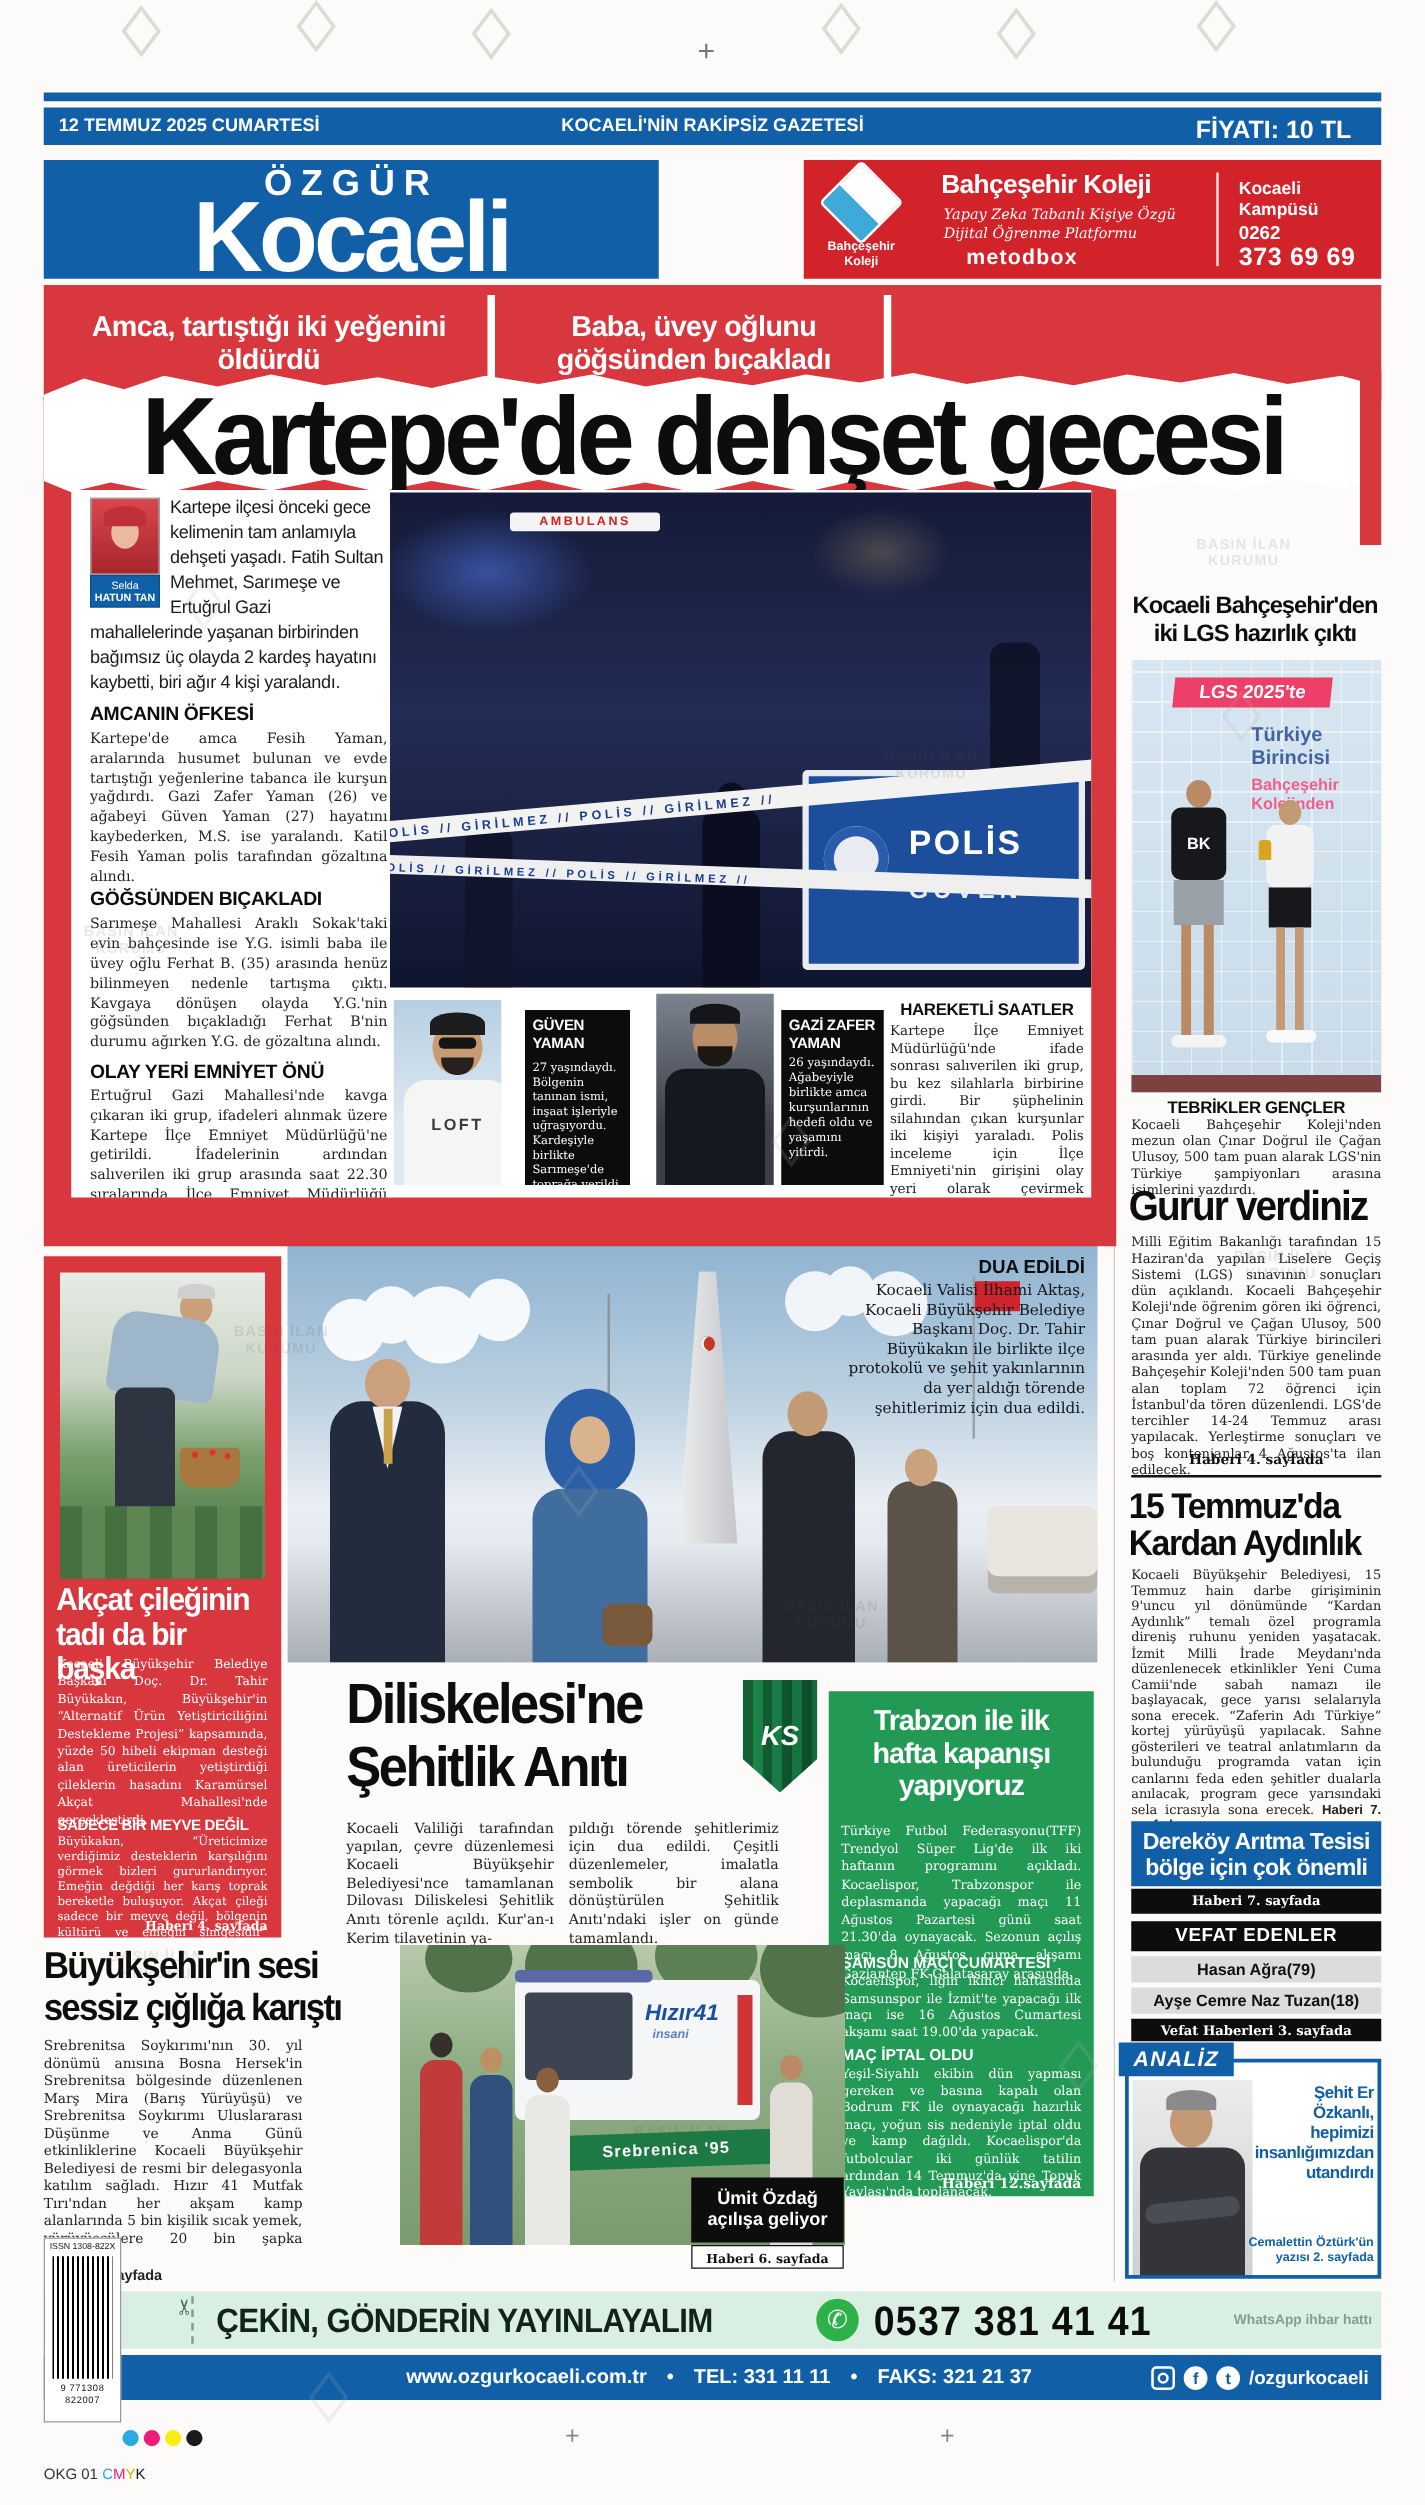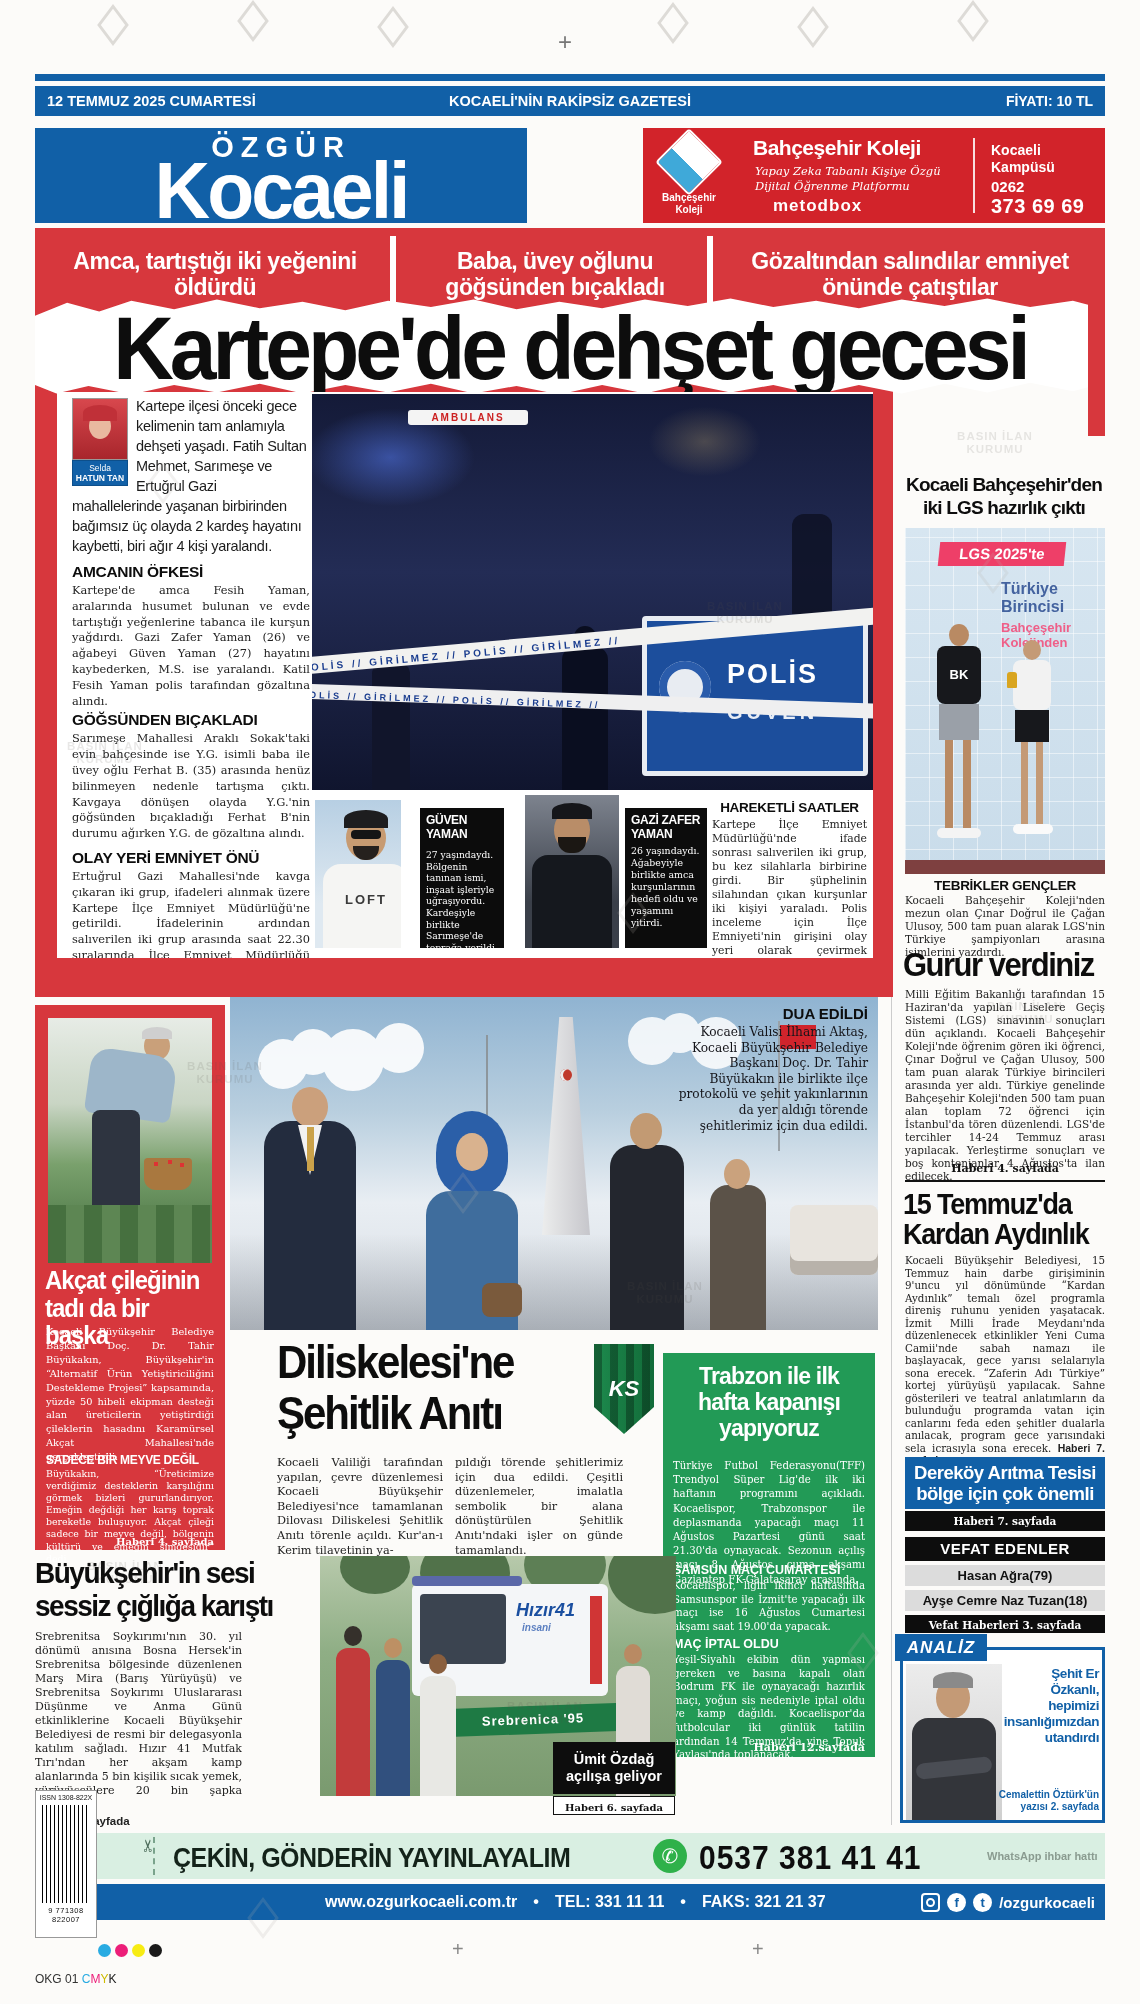--- a/index.html
+++ b/index.html
@@ -31,21 +31,21 @@
 <body>
 
 <div id="canvas">
 
   <div class="abs" style="left:558px;top:28px;font-size:24px;color:#777">+</div>
 
   <div class="abs" style="left:35px;top:74px;width:1070px;height:7px;background:#1160a7"></div>
   <div class="abs" style="left:35px;top:86px;width:1070px;height:30px;background:#1160a7">
     <div class="abs b w" style="left:12px;top:7px;font-size:14.5px">12 TEMMUZ 2025 CUMARTESİ</div>
     <div class="abs b w ctr" style="left:300px;top:7px;width:470px;font-size:14.5px">KOCAELİ'NİN RAKİPSİZ GAZETESİ</div>
-    <div class="abs b w rt" style="right:12px;top:7px;font-size:14px">FİYATI: 10 TL</div>
+    <div class="abs b w rt" style="right:24px;top:7px;font-size:20px">FİYATI: 10 TL</div>
   </div>
 
   <div class="abs" style="left:35px;top:128px;width:492px;height:95px;background:#1160a7;overflow:hidden">
     <div class="abs b w ctr" style="left:0;top:3px;width:100%;font-size:29px;letter-spacing:7px">ÖZGÜR</div>
     <div class="abs b w ctr" style="left:0;top:24px;width:100%;font-size:77px;line-height:72px;letter-spacing:-3px;transform:scaleY(1.04);transform-origin:top">Kocaeli</div>
   </div>
 
   <div class="abs" style="left:643px;top:128px;width:462px;height:95px;background:#d2232a;overflow:hidden">
     <div class="abs" style="left:22px;top:10px;width:44px;height:44px;background:linear-gradient(180deg,#fff 55%,#3fa9d9 55%);border:2px solid #fff;transform:rotate(45deg);border-radius:4px"></div>
     <div class="abs b w ctr" style="left:4px;top:64px;width:84px;font-size:10px">Bahçeşehir</div>
@@ -59,21 +59,20 @@
     <div class="abs b w" style="left:348px;top:31px;font-size:14px">Kampüsü</div>
     <div class="abs b w" style="left:348px;top:50px;font-size:15px">0262</div>
     <div class="abs b w" style="left:348px;top:67px;font-size:20px;letter-spacing:.5px">373 69 69</div>
   </div>
 
   <div class="abs" style="left:35px;top:228px;width:1070px;height:92px;background:#d7373d;z-index:1">
     <div class="abs kick" style="left:30px;top:0;width:300px;height:92px">Amca, tartıştığı iki yeğenini öldürdü</div>
     <div class="abs" style="left:355px;top:8px;width:6px;height:76px;background:#fff"></div>
     <div class="abs kick" style="left:375px;top:0;width:290px;height:92px">Baba, üvey oğlunu göğsünden bıçakladı</div>
     <div class="abs" style="left:672px;top:8px;width:6px;height:76px;background:#fff"></div>
-    <div class="abs kick" style="left:690px;top:0;width:370px;height:92px">Gözaltından salındılar emniyet önünde çatıştılar</div>
   </div>
   <div class="abs" style="left:35px;top:318px;width:858px;height:679px;background:#d7373d;z-index:1"></div>
 
   <div class="abs torn" style="left:35px;top:292px;width:1070px;height:108px;background:#fff;z-index:2"></div>
   <div class="abs hd ctr" style="left:40px;top:296px;width:1060px;font-size:84px;line-height:100px;letter-spacing:-4px;z-index:3;transform:scaleY(1.05);transform-origin:top">Kartepe'de dehşet gecesi</div>
   <div class="abs" style="left:1088px;top:296px;width:17px;height:140px;background:#d7373d;z-index:2"></div>
 
   <div class="abs" style="left:57px;top:392px;width:816px;height:566px;background:#fff;z-index:3;overflow:hidden">
 
     <div class="abs" style="left:15px;top:4px;width:238px">

